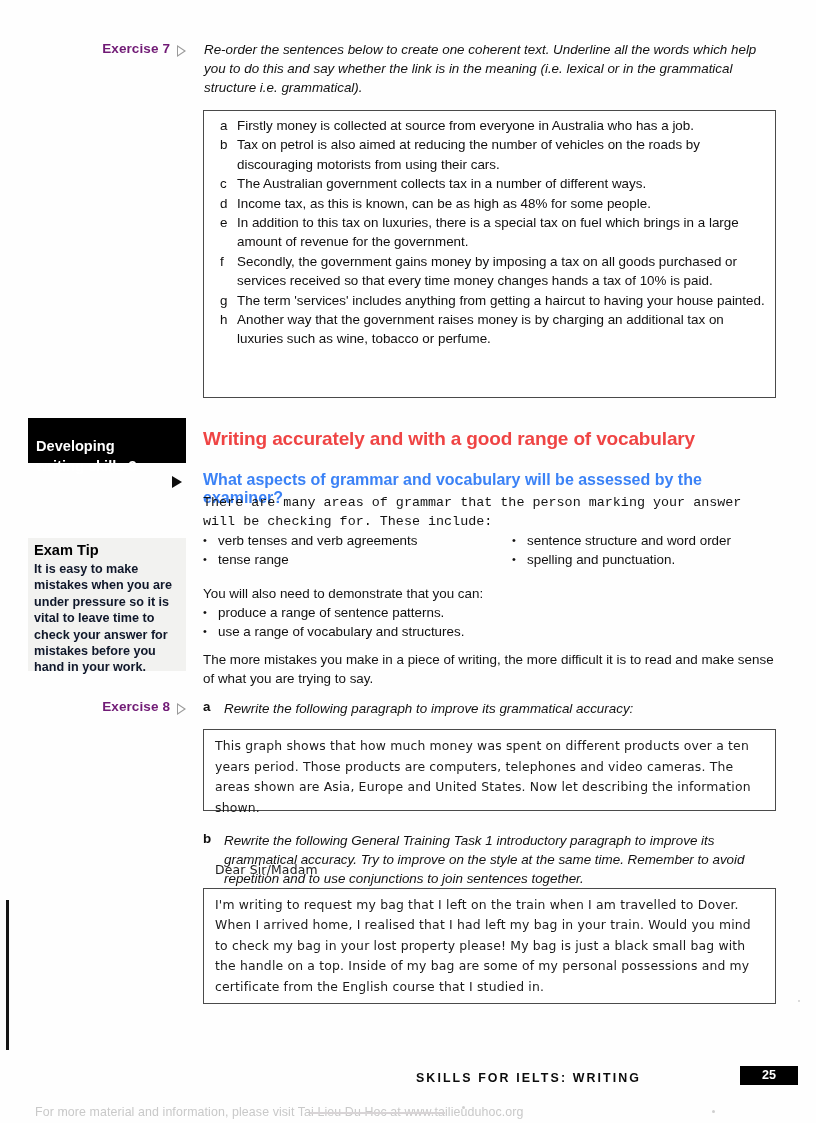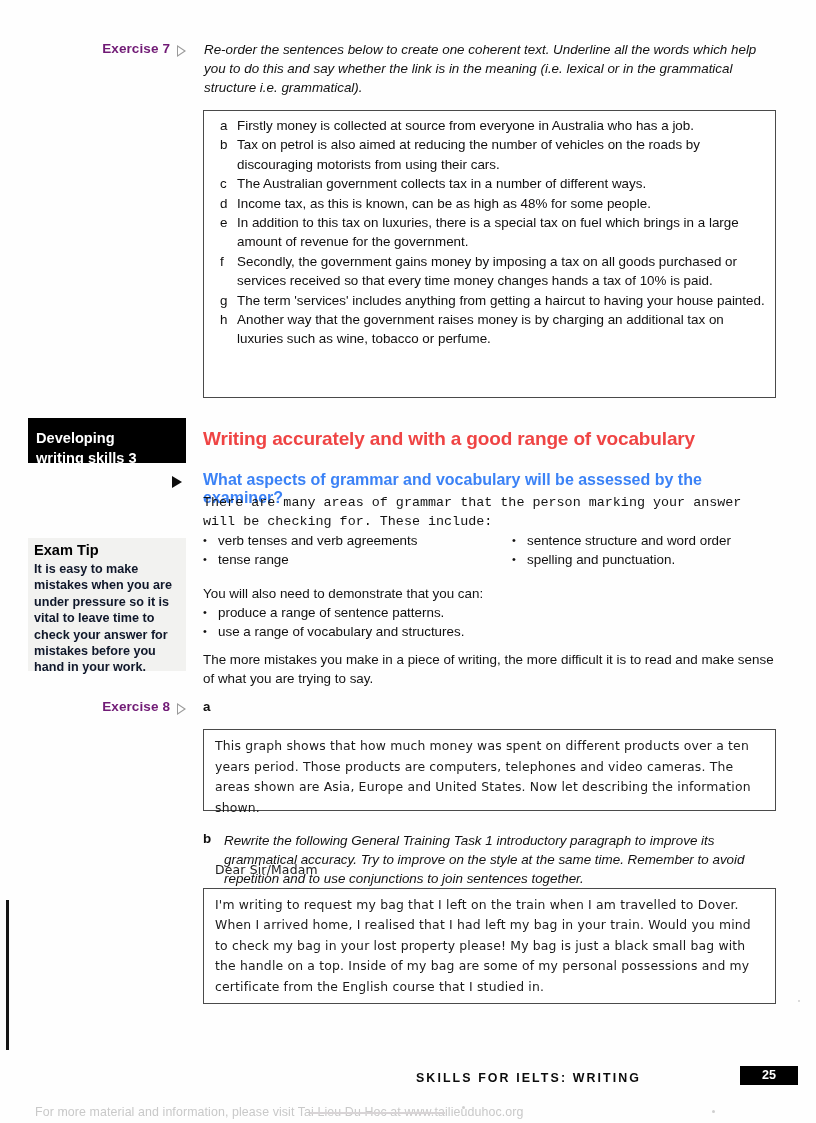--- a/index.html
+++ b/index.html
@@ -89,21 +89,21 @@
   .atext { flex: 1 1 auto; }
 
   
   .banner {
     position: absolute;
     background: #000000;
     color: #ffffff;
     font-size: 14.6px;
     font-weight: bold;
     line-height: 19.5px;
-    padding: 11px 8px 4px 8px;
+    padding: 19px 8px 4px 8px;
     box-sizing: border-box;
   }
 
   
   .h-main {
     position: absolute;
     font-size: 19px;
     font-weight: bold;
     letter-spacing: -0.15px;
     color: #ef4444;
@@ -309,20 +309,21 @@
 
   <div class="examtip" style="left:28px; top:538px; width:158px; height:133px; padding:4px 6px 6px 6px;">
     <div class="examtip-title">Exam Tip</div>
     <div class="examtip-body">It is easy to make mistakes when you are under pressure so it is vital to leave time to check your answer for mistakes before you hand in your work.</div>
   </div>
 
   <div class="ex-label" style="left:60px; top:699px; width:110px;">Exercise 8</div>
   <div class="tri-hollow" style="left:177px; top:703px;"></div>
 
   <div class="sub-mark" style="left:203px; top:699px;">a</div>
+  <div class="instr" style="left:224px; top:699px; width:555px;">Rewrite the following paragraph to improve its grammatical accuracy:</div>
 
   <div class="box" style="left:203px; top:729px; width:573px; height:82px;"></div>
   <div class="hand" style="left:215px; top:736px; width:550px;">
     <p>This graph shows that how much money was spent on different products over a ten years period. Those products are computers, telephones and video cameras. The areas shown are Asia, Europe and United States. Now let describing the information shown.</p>
   </div>
 
   <div class="sub-mark" style="left:203px; top:831px;">b</div>
   <div class="instr" style="left:224px; top:831px; width:552px;">Rewrite the following General Training Task 1 introductory paragraph to improve its grammatical accuracy. Try to improve on the style at the same time. Remember to avoid repetition and to use conjunctions to join sentences together.</div>
 
   <div class="box" style="left:203px; top:888px; width:573px; height:116px;"></div>

